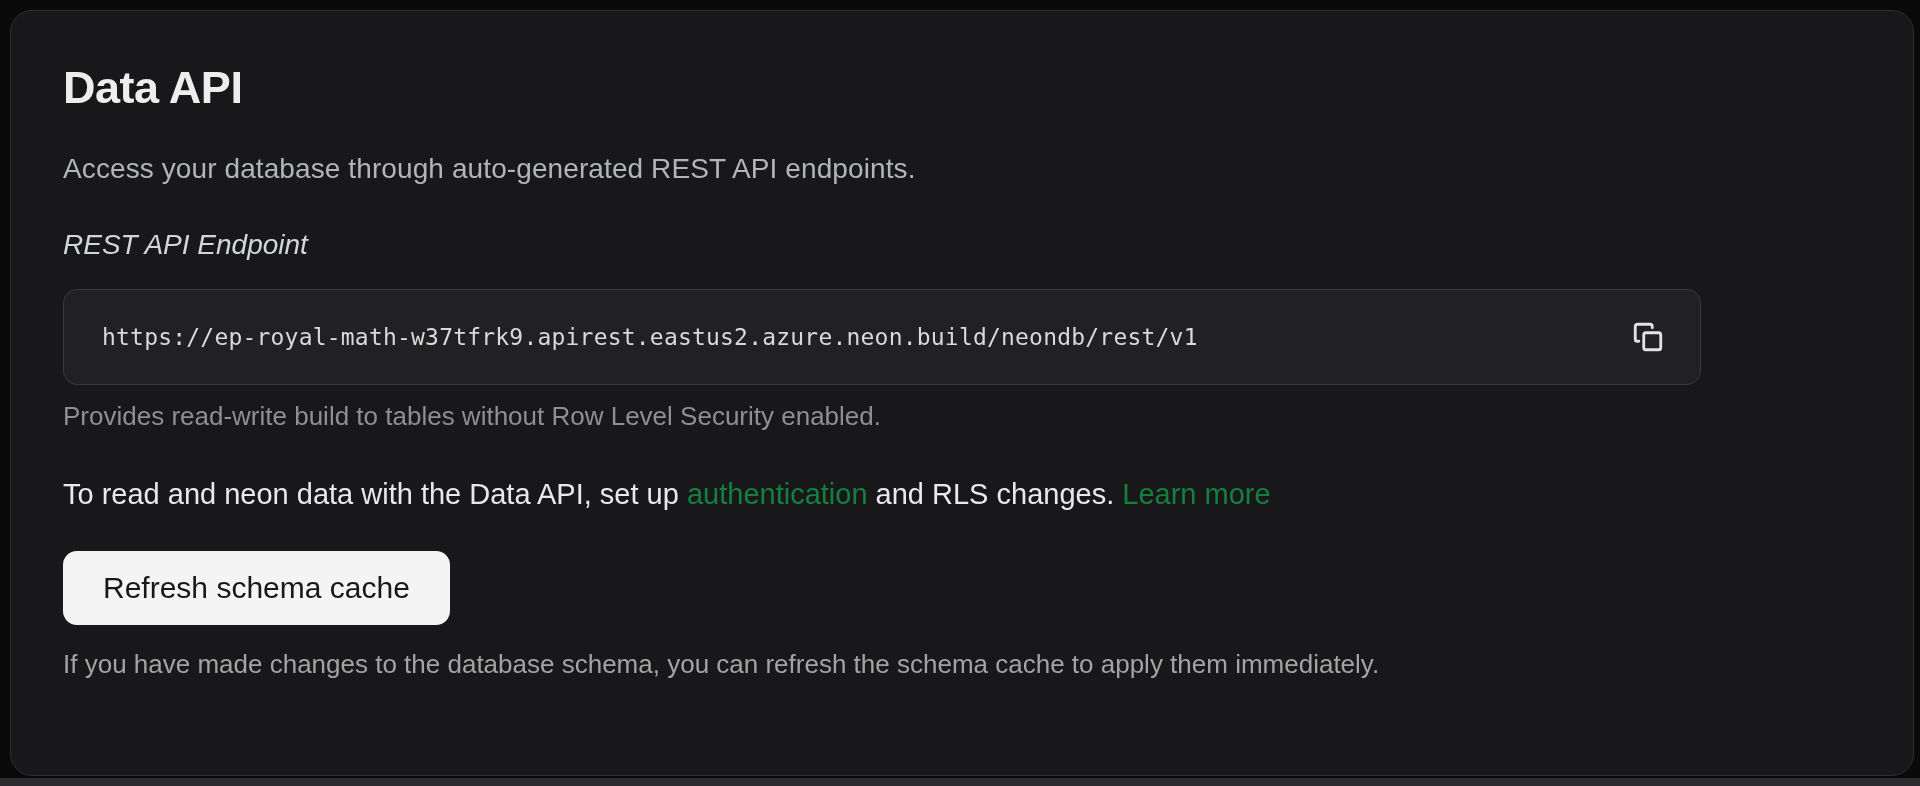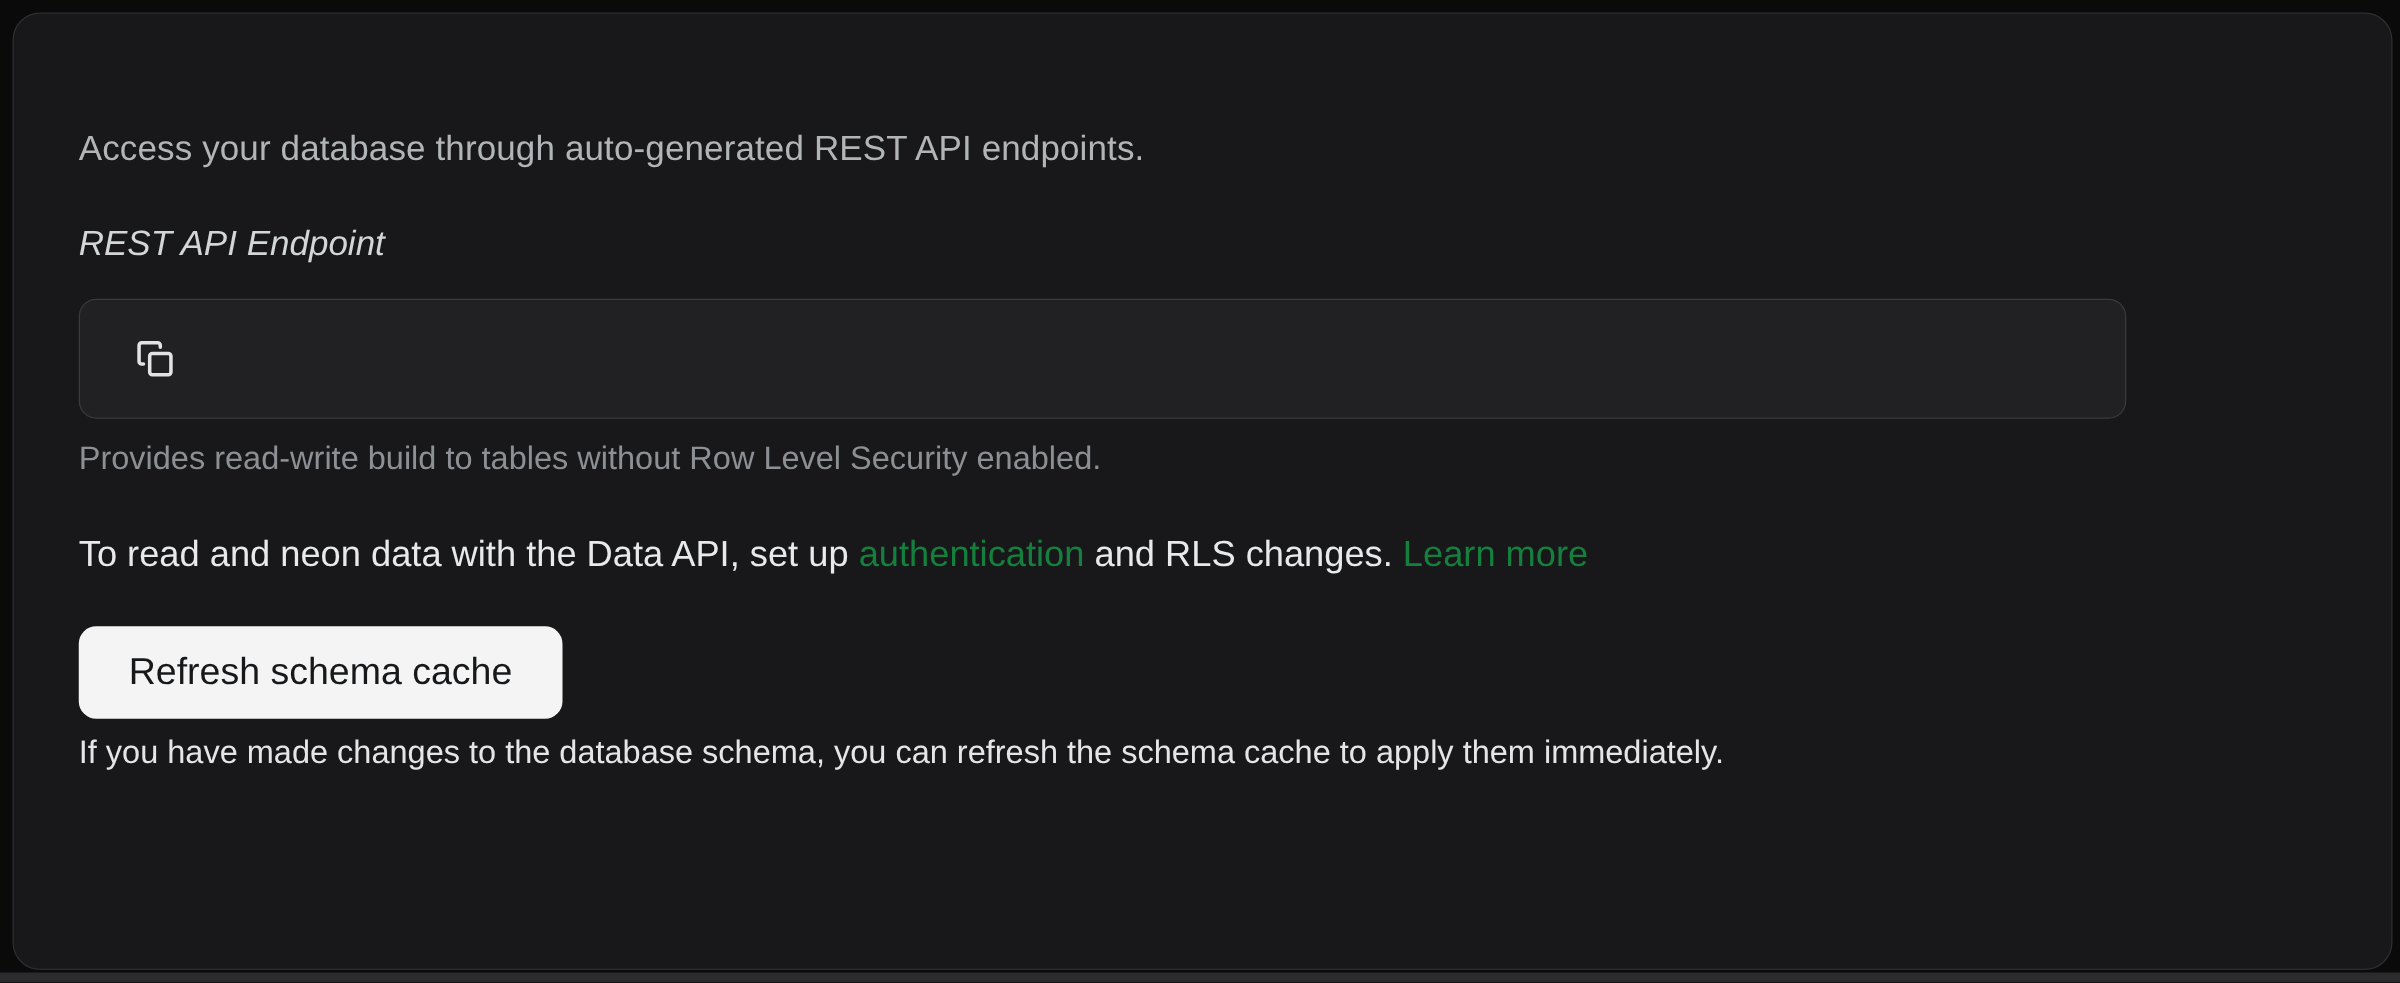--- a/index.html
+++ b/index.html
@@ -93,42 +93,44 @@
     color: #17181a;
     border: none;
     border-radius: 14px;
     font-family: "Liberation Sans", sans-serif;
     font-size: 30px;
     font-weight: 500;
     line-height: 74px;
     cursor: pointer;
   }
   .refresh-helper {
-    margin-top: 11px;
+    margin-top: 24px;
     font-size: 26px;
-    color: #e5e5e5;
+    color: #a3a3a3;
   }
   .below-card-strip {
     position: absolute;
     left: 0; bottom: 0;
     width: 1920px; height: 8px;
     background: #2b2b2e;
   }
 </style>
 </head>
 <body>
 
 <main class="card">
 
+  <h1 class="page-title">Data API</h1>
 
   <p class="page-desc">Access your database through auto-generated REST API endpoints.</p>
 
   <div class="field-label">REST API Endpoint</div>
 
   <div class="endpoint-field">
+    <div class="endpoint-url">https://ep-royal-math-w37tfrk9.apirest.eastus2.azure.neon.build/neondb/rest/v1</div>
     <button class="copy-btn">
       <span>
         <svg width="34" height="34" viewBox="0 0 24 24" fill="none" stroke="#e3e3e4" stroke-width="2" stroke-linecap="round" stroke-linejoin="round">
           <rect x="9" y="9" width="12" height="12" rx="1.5"></rect>
           <path d="M5.5 15H4.5A1.5 1.5 0 0 1 3 13.5v-9A1.5 1.5 0 0 1 4.5 3h9A1.5 1.5 0 0 1 15 4.5v1"></path>
         </svg>
       </span>
     </button>
   </div>
 

